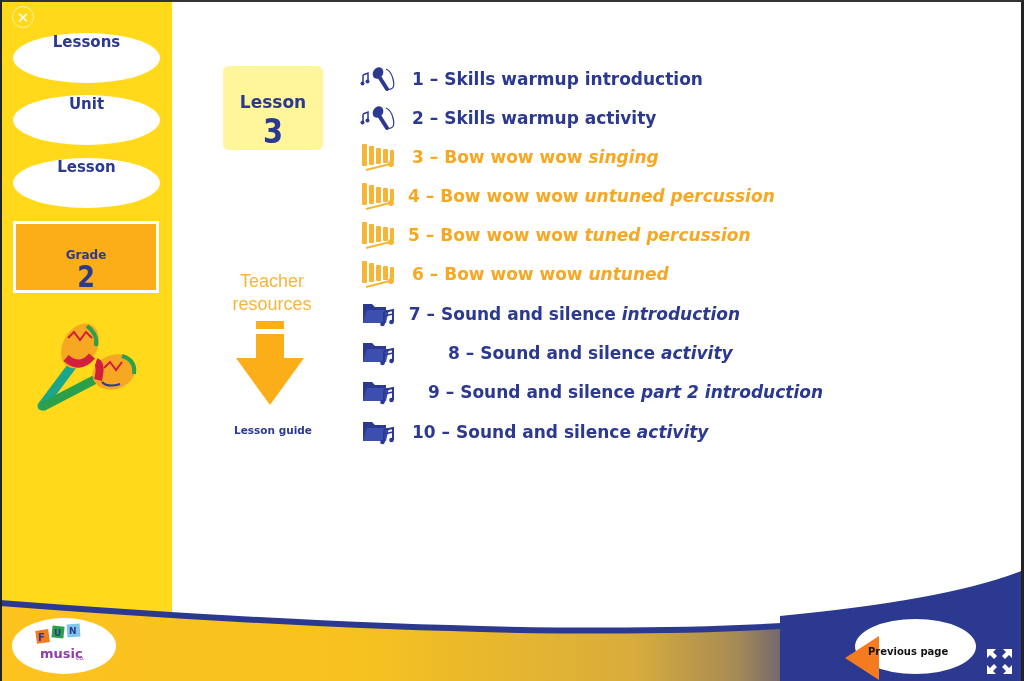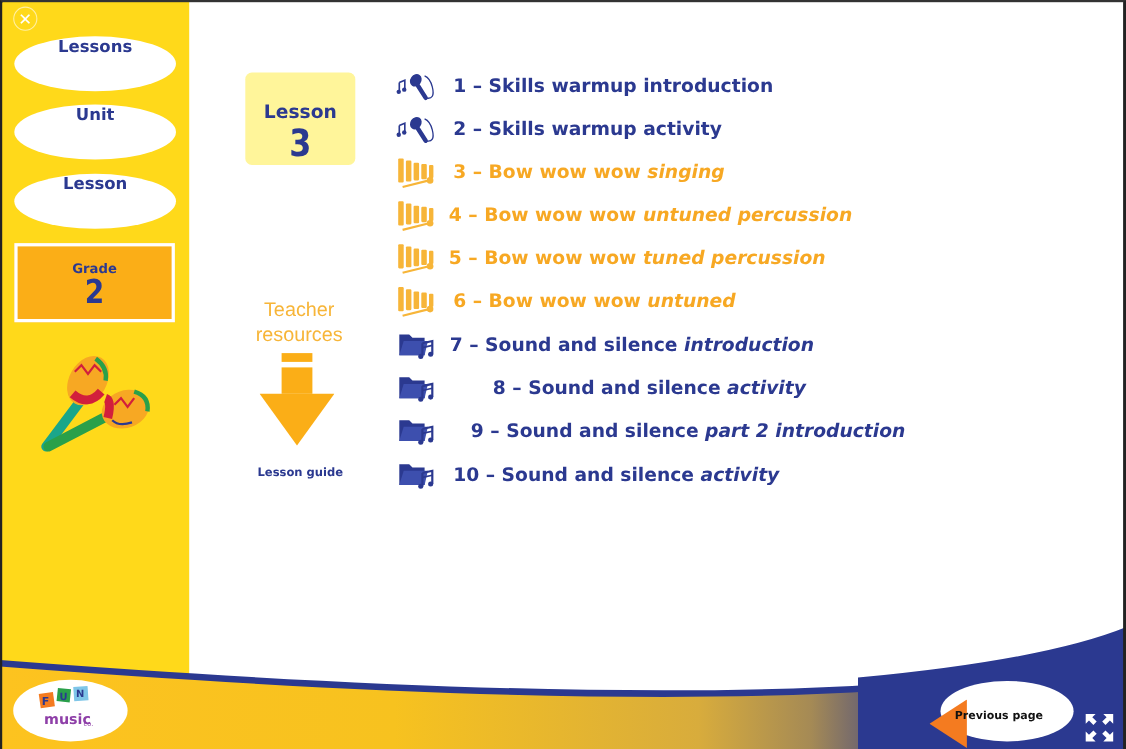--- a/index.html
+++ b/index.html
@@ -28,21 +28,21 @@
     background: #fff; border-radius: 50%;
     display: flex; justify-content: center;
     color: #2b3990; font-family: "DejaVu Sans", sans-serif; font-weight: bold; font-size: 15px;
     cursor: pointer;
   }
   .grade-box {
     position: absolute; left: 13px; top: 221px; width: 146px; height: 72px;
     box-sizing: border-box; border: 3px solid #fff; background: #fbae17;
     text-align: center; color: #2b3990;
   }
-  .grade-label { font-size: 12px; font-weight: bold; margin-top: 13px; }
+  .grade-label { font-size: 12px; font-weight: bold; margin-top: 24px; }
   .grade-num { font-size: 30px; font-weight: bold; line-height: 30px; transform: scaleX(0.85); }
   .maracas { position: absolute; left: 32px; top: 318px; width: 110px; height: 100px; }
 
   .lesson-box {
     position: absolute; left: 223px; top: 66px; width: 100px; height: 84px;
     background: #fff59a; border-radius: 6px; text-align: center; color: #2b3990;
   }
   .lesson-label { font-size: 17px; font-weight: bold; margin-top: 26px; }
   .lesson-num { font-size: 34px; font-weight: bold; line-height: 38px; transform: scaleX(0.85); }
 

